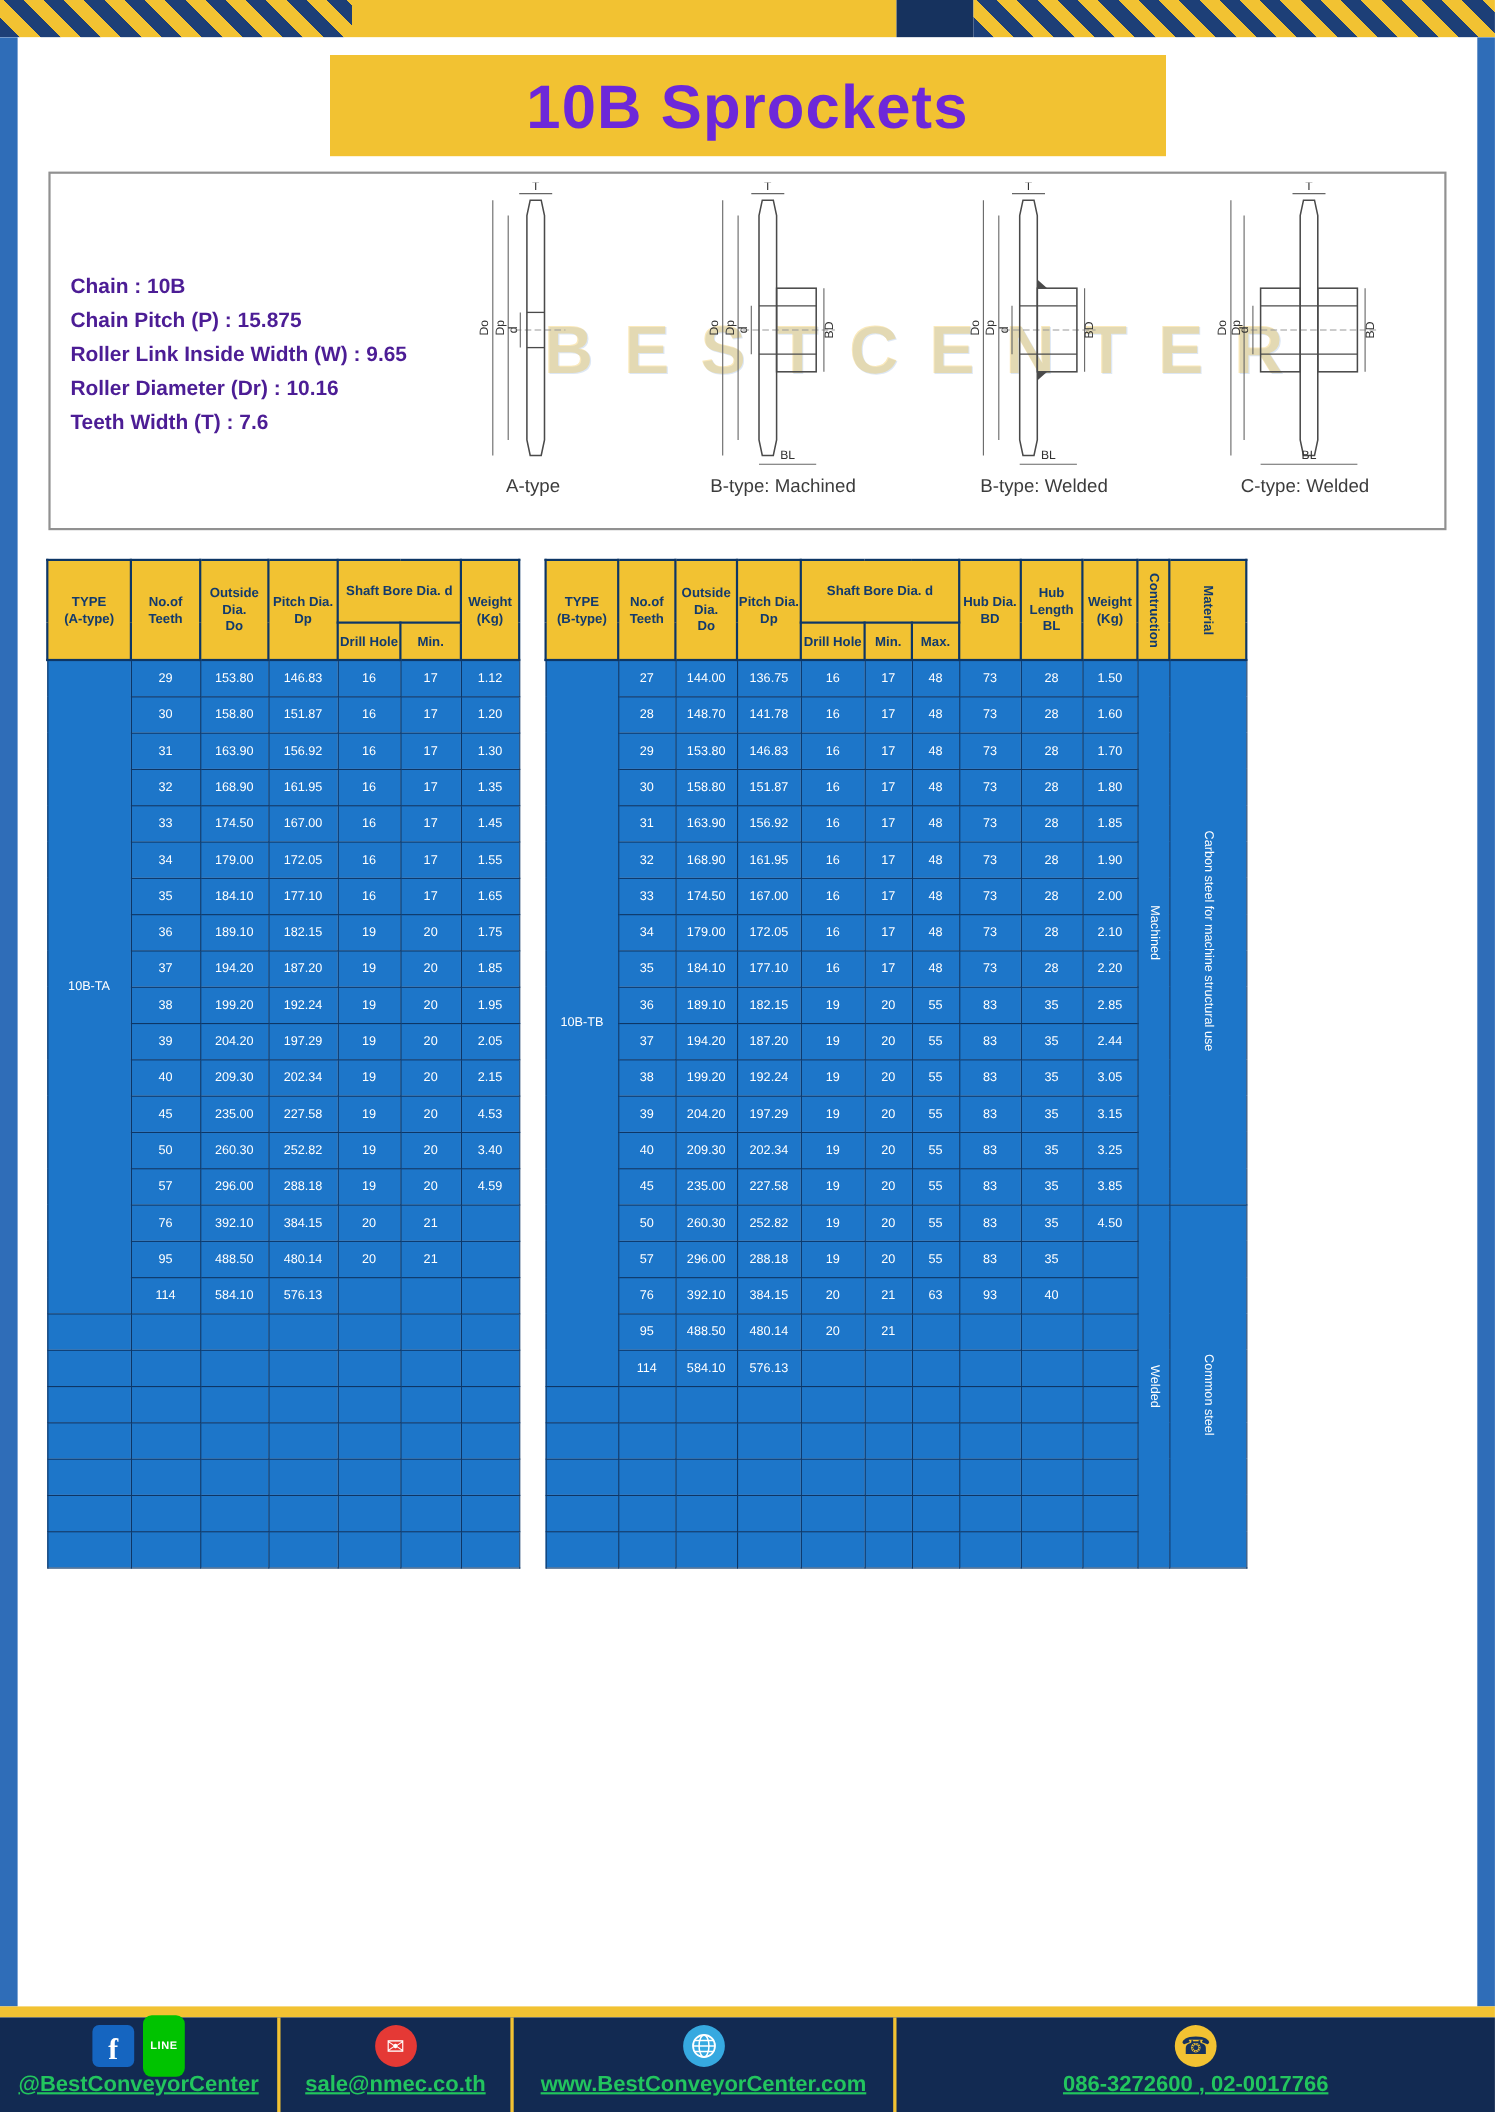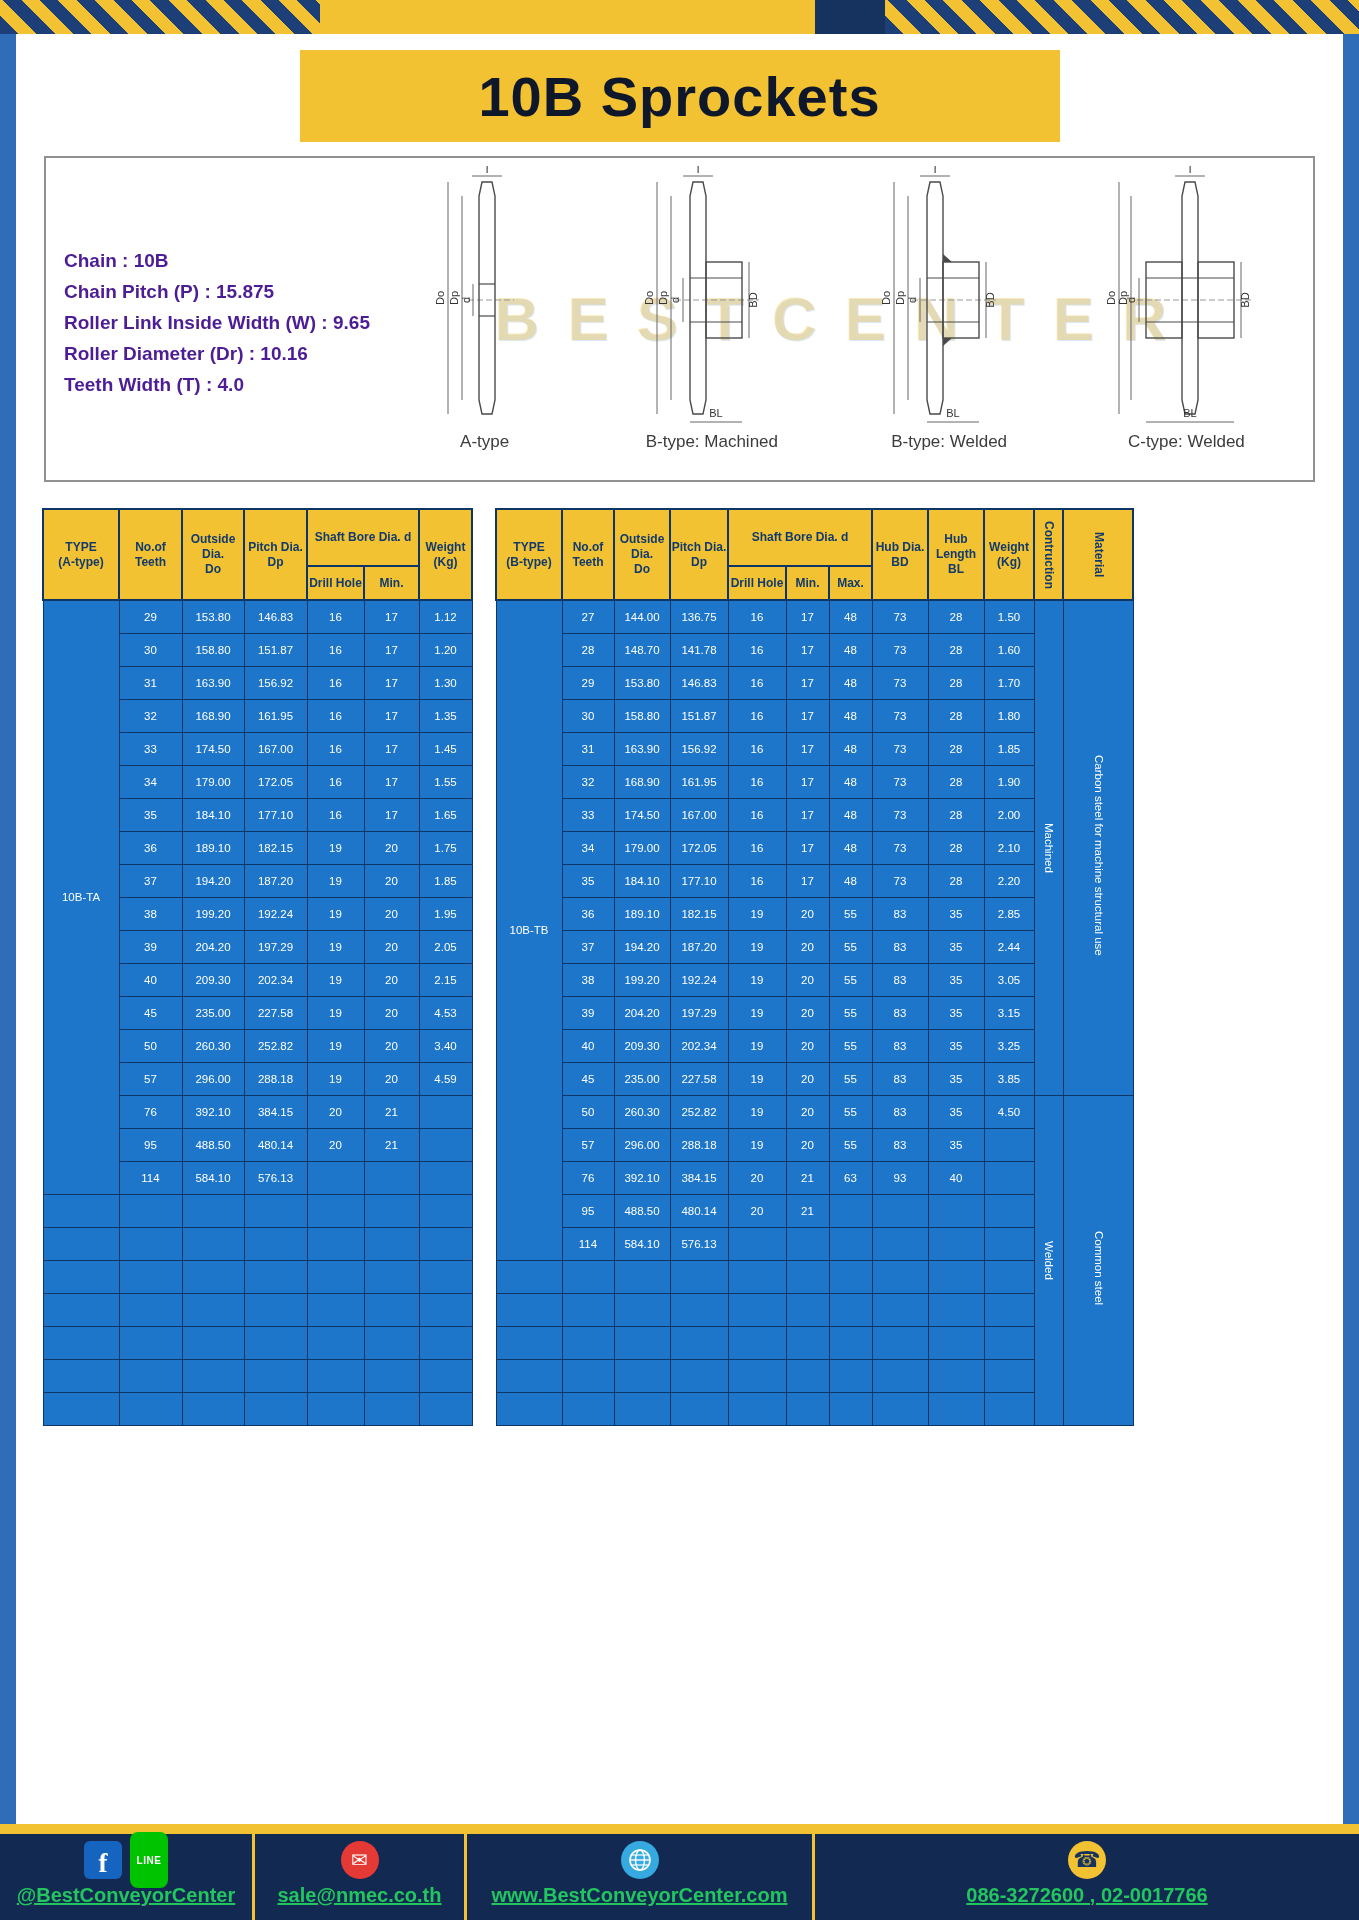--- a/index.html
+++ b/index.html
@@ -13,21 +13,21 @@
   .hz-mid { flex: 1; background: #f2c232; }
   .hz-navy { width: 70px; background: #16325e; }
   .hz-right { width: 474px; }
 
   
   .frame { position: absolute; top: 34px; left: 0; right: 0; bottom: 96px;
            background: #fff; border-left: 16px solid #2f6db8; border-right: 16px solid #2f6db8; }
 
   .banner { width: 760px; height: 92px; margin: 16px auto 0; background: #f2c232;
             display: flex; align-items: center; justify-content: center; }
-  .banner-text { font-size: 56px; font-weight: bold; color: #0f172a; letter-spacing: 1px; }
+  .banner-text { font-size: 56px; font-weight: bold; color: #6d28d9; letter-spacing: 1px; }
 
   
   .diagram-panel { margin: 14px 28px 0; height: 326px; border: 2px solid #919191;
                    background: #fff; display: flex; position: relative; }
   .specs { width: 330px; padding: 92px 0 0 18px; }
   .spec-line { font-size: 19px; font-weight: bold; color: #4c1d95; margin-bottom: 9px; }
   .figures { flex: 1; display: flex; justify-content: space-around; align-items: flex-start;
              padding: 8px 8px 0 0; position: relative; }
   .figure { display: flex; flex-direction: column; align-items: center; position: relative; z-index: 1; }
   .figure svg { display: block; }
@@ -92,21 +92,21 @@
     <div class="banner">
       <div class="banner-text">10B Sprockets</div>
     </div>
 
     <div class="diagram-panel">
       <div class="specs">
         <div class="spec-line">Chain  :  10B</div>
         <div class="spec-line">Chain Pitch (P)  :  15.875</div>
         <div class="spec-line">Roller Link Inside Width (W) : 9.65</div>
         <div class="spec-line">Roller Diameter (Dr)  :  10.16</div>
-        <div class="spec-line">Teeth Width (T)  :  4.0</div>
+        <div class="spec-line">Teeth Width (T)  :  7.6</div>
       </div>
 
       <div class="figures">
         <div class="watermark">
           <div class="wm-line">BEST</div>
           <div class="wm-line">CENTER</div>
         </div>
 
         <div class="figure">
           <svg width="150" height="264" viewBox="0 0 150 264">

